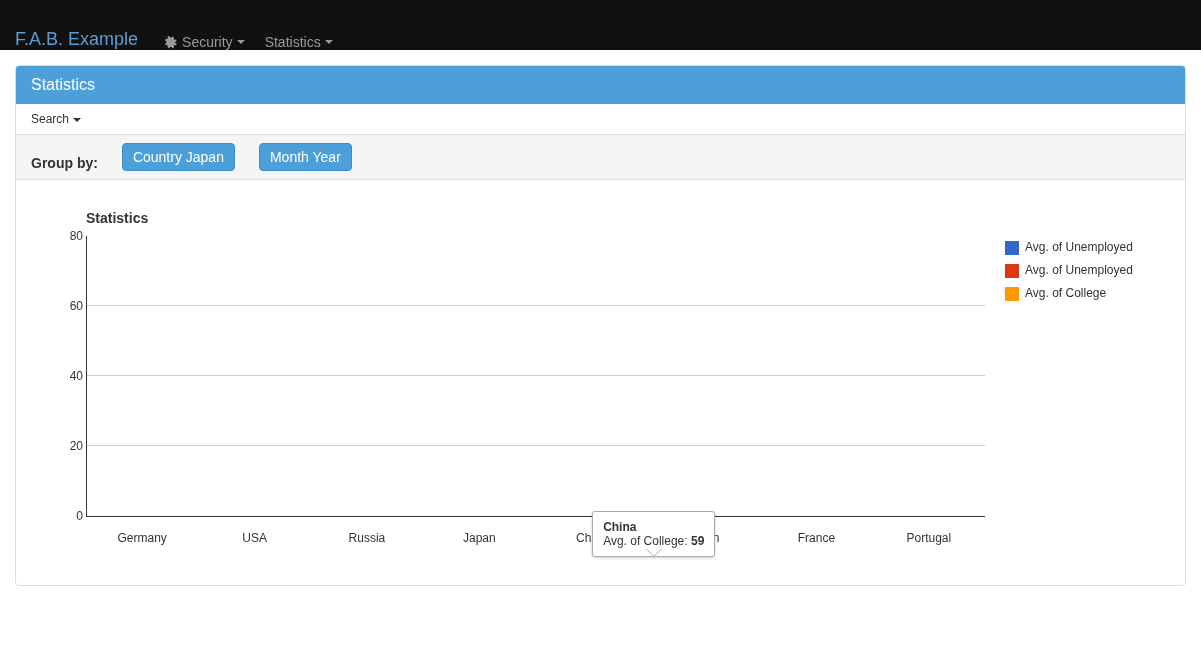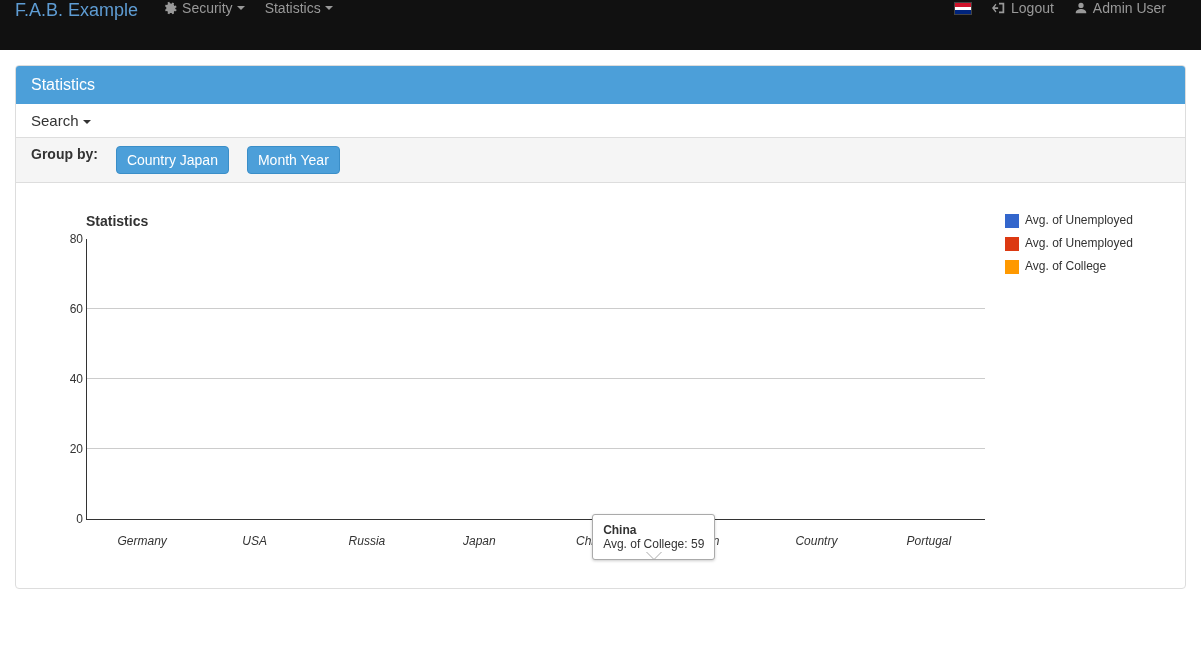--- a/index.html
+++ b/index.html
@@ -1,80 +1,63 @@
 <!DOCTYPE html>
 <html><head>
 <meta charset="utf-8">
 <style>
   html, body { margin:0; padding:0; font-family: "Helvetica Neue", Helvetica, Arial, sans-serif; font-size:14px; color:#333; background:#fff; }
-  .navbar { background:#111; color:#999; height:50px; display:flex; align-items:flex-start; padding:0 15px; }
+  .navbar { background:#111; color:#999; height:50px; display:flex; align-items:flex-end; padding:0 15px; }
   .brand { color:#5e9cd3; font-size:18px; margin-right:25px; text-decoration:none; }
   .nav-item { color:#999; margin-right:20px; display:flex; align-items:center; cursor:pointer; }
   .caret { display:inline-block; width:0; height:0; margin-left:4px; vertical-align:middle; border-top:4px solid; border-right:4px solid transparent; border-left:4px solid transparent; }
   .nav-right { margin-left:auto; display:flex; align-items:center; }
   .flag { width:16px; height:11px; display:inline-block; background:linear-gradient(#cf142b 0 33%, #fff 33% 66%, #00247d 66% 100%); border:1px solid #444; }
   .icon { display:inline-block; width:14px; height:14px; margin-right:5px; fill:#999; }
   .container { padding:15px; }
   .panel { border:1px solid #ddd; border-radius:4px; overflow:hidden; }
   .panel-heading { background:#4c9fd9; color:#fff; font-size:16px; padding:10px 15px; }
-  .search-bar { padding:8px 15px; border-bottom:1px solid #ddd; font-size:15px; cursor:pointer; }
-  .groupby { padding:8px 15px; background:#f5f5f5; border-bottom:1px solid #ddd; display:flex; align-items:flex-start; gap:18px; }
+  .search-bar { padding:8px 15px; border-bottom:1px solid #ddd; font-size:12px; cursor:pointer; }
+  .groupby { padding:8px 15px; background:#f5f5f5; border-bottom:1px solid #ddd; display:flex; align-items:flex-end; gap:24px; }
   .groupby b { font-weight:bold; }
   .btn { background:#4c9fd9; color:#fff; border:1px solid #3a8ec8; border-radius:4px; padding:5px 10px; font-size:14px; cursor:pointer; }
   .chart-wrap { padding:30px 30px 40px 30px; display:flex; }
   .chart-area { flex:1; position:relative; }
   .chart-title { font-weight:bold; font-size:14px; margin-bottom:10px; }
   .plot { position:relative; height:280px; border-left:1px solid #333; border-bottom:1px solid #333; margin-left:40px; display:flex; align-items:flex-end; }
   .ytick { position:absolute; left:-32px; width:28px; text-align:right; font-size:12px; color:#333; transform:translateY(50%); }
   .grid { position:absolute; left:0; right:0; border-top:1px solid #ccc; }
   .group { flex:1; display:flex; justify-content:center; align-items:flex-end; gap:2px; position:relative; }
   .bar { width:24px; }
   .xlabels { display:flex; margin-left:40px; margin-top:14px; }
-  .xlabel { flex:1; text-align:center; font-size:12px;font-style:italic; }
-  .legend { width:150px; padding-left:20px; font-size:12px; }
+  .xlabel { flex:1; text-align:center; font-size:12px; }
+  .legend { width:150px; padding-left:20px; font-size:12px; margin-top:30px; }
   .legend-item { display:flex; align-items:flex-start; margin-bottom:8px; }
   .swatch { width:14px; height:14px; margin-right:6px; flex-shrink:0; margin-top:1px; }
   .tooltip { position:absolute; background:#fff; border:1px solid #aaa; border-radius:3px; padding:8px 10px; font-size:12px; box-shadow:0 1px 3px rgba(0,0,0,0.2); white-space:nowrap; top:-5px; left:50%;}
   .tooltip .tt-title { font-weight:bold; }
-  .tooltip .tt-value { font-weight:normal; }
+  .tooltip .tt-value { font-weight:bold; }
   .tooltip::after { content:""; position:absolute; bottom:-8px; left:50%; transform:translateX(-50%); border:8px solid transparent; border-top-color:#fff; }
   .tooltip::before { content:""; position:absolute; bottom:-9px; left:50%; transform:translateX(-50%); border:8px solid transparent; border-top-color:#aaa; }
 </style>
 </head>
 <body>
 
 <div class="navbar">
   <a class="brand">F.A.B. Example</a>
   <div class="nav-item">
     <svg class="icon" viewBox="0 0 16 16">
         <path d="M8 5a3 3 0 100 6 3 3 0 000-6zM14 8l1.5-.9-.7-1.9L13 5.6a5 5 0 00-.8-1.3l.4-1.8-1.8-.9L9.7 3a5 5 0 00-1.7-.3L7.1.9 5.2 1.6l.4 1.8A5 5 0 004.8 4.7L3 4.2l-.7 1.9L3.8 7a5 5 0 000 2L2.3 9.9l.7 1.9 1.8-.5c.2.5.5.9.8 1.3l-.4 1.8 1.9.7 1-1.5c.5.1 1.1.1 1.7 0l1 1.5 1.9-.7-.4-1.8c.3-.4.6-.8.8-1.3l1.8.5.7-1.9L14 9a5 5 0 000-1z"></path>
       </svg>
     <span>Security</span>
     <span class="caret"></span>
   </div>
   <div class="nav-item">
     <span>Statistics</span>
     <span class="caret"></span>
-  </div>
-  <div class="nav-right">
-    <div class="nav-item">
-      <span class="flag"></span>
-    </div>
-    <div class="nav-item">
-      <svg class="icon" viewBox="0 0 16 16">
-          <path d="M6 2h6v12H6v-2h4V4H6V2zm-1 5H1l2-3-1-1L-2 8l4 5 1-1-2-3h4V7z" transform="translate(2,0)"></path>
-        </svg>
-      <span>Logout</span>
-    </div>
-    <div class="nav-item">
-      <svg class="icon" viewBox="0 0 16 16">
-          <path d="M8 8a3 3 0 100-6 3 3 0 000 6zm0 1c-3 0-6 1.5-6 4v1h12v-1c0-2.5-3-4-6-4z"></path>
-        </svg>
-      <span>Admin User</span>
-    </div>
   </div>
 </div>
 
 <div class="container">
   <div class="panel">
     <div class="panel-heading">Statistics</div>
     <div class="search-bar">
       <span>Search</span><span class="caret"></span>
     </div>
     <div class="groupby">
@@ -140,21 +123,21 @@
               <div class="bar" title="Portugal Avg. of College: 54" style="height: 67.5%; background: rgb(255, 153, 0);"></div>
             </div>
           </div>
         <div class="xlabels" id="xlabels">
             <div class="xlabel">Germany</div>
             <div class="xlabel">USA</div>
             <div class="xlabel">Russia</div>
             <div class="xlabel">Japan</div>
             <div class="xlabel">China</div>
             <div class="xlabel">Spain</div>
-            <div class="xlabel">Country</div>
+            <div class="xlabel">France</div>
             <div class="xlabel">Portugal</div>
           </div>
       </div>
       <div class="legend">
         <div class="legend-item">
           <span class="swatch" style="background:#3366cc"></span>
           <span>Avg. of Unemployed</span>
         </div>
         <div class="legend-item">
           <span class="swatch" style="background:#dc3912"></span>

